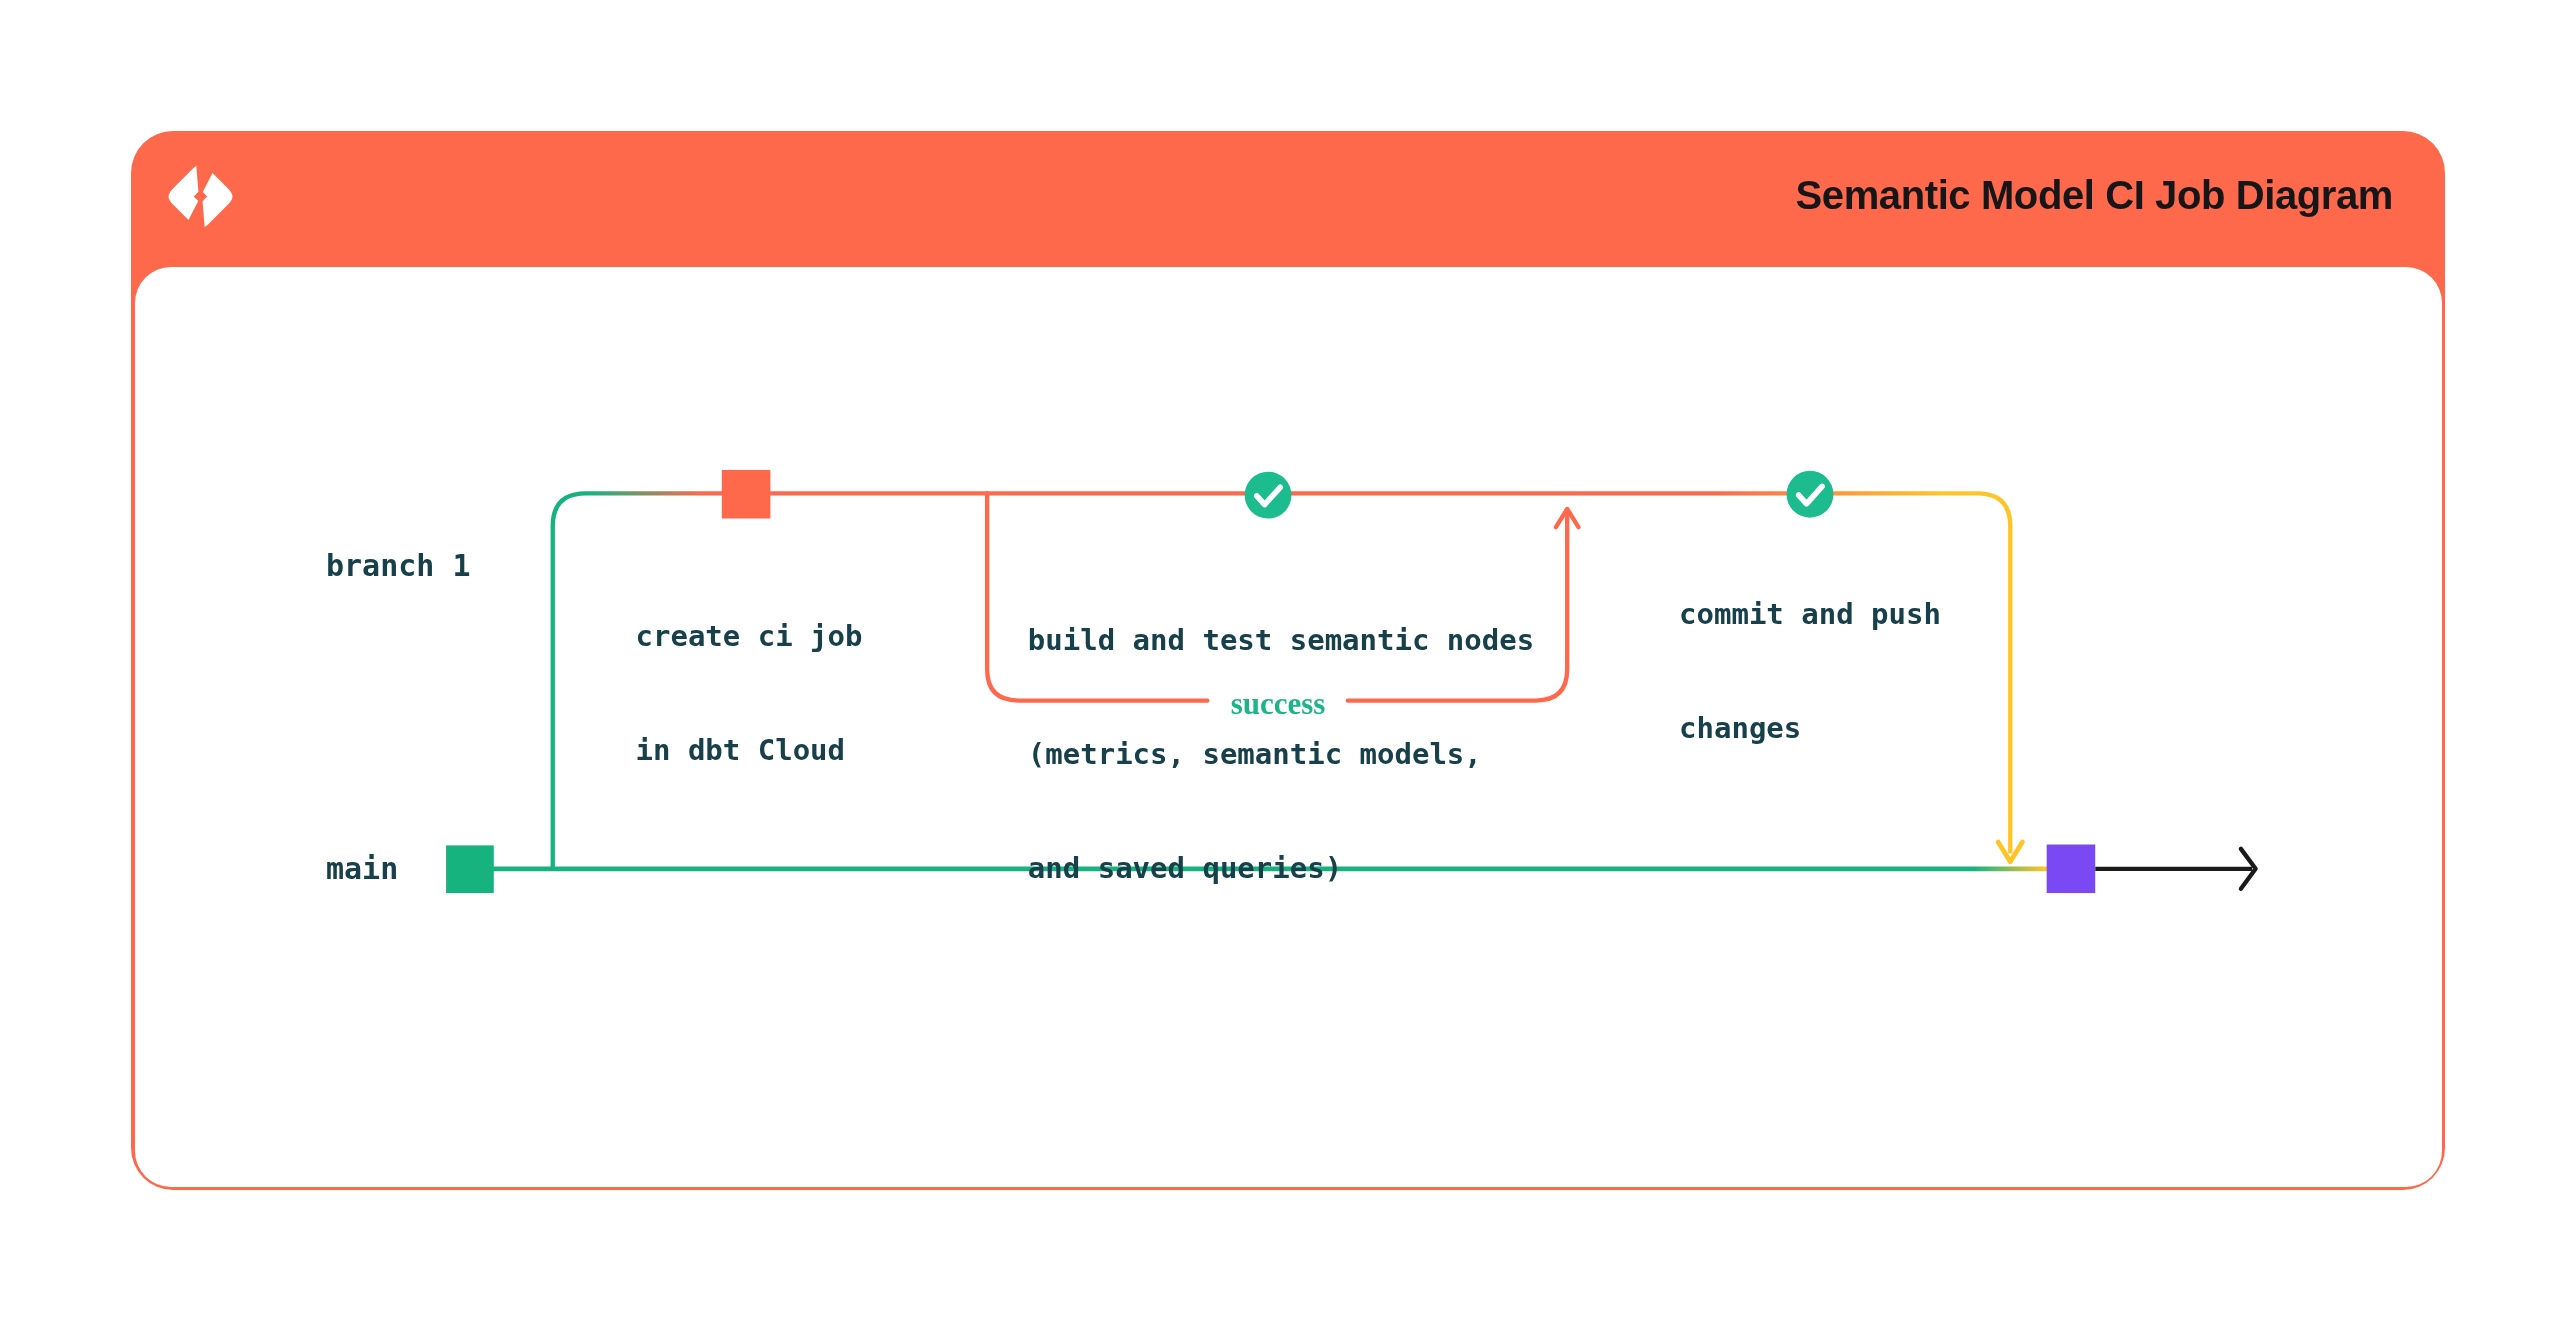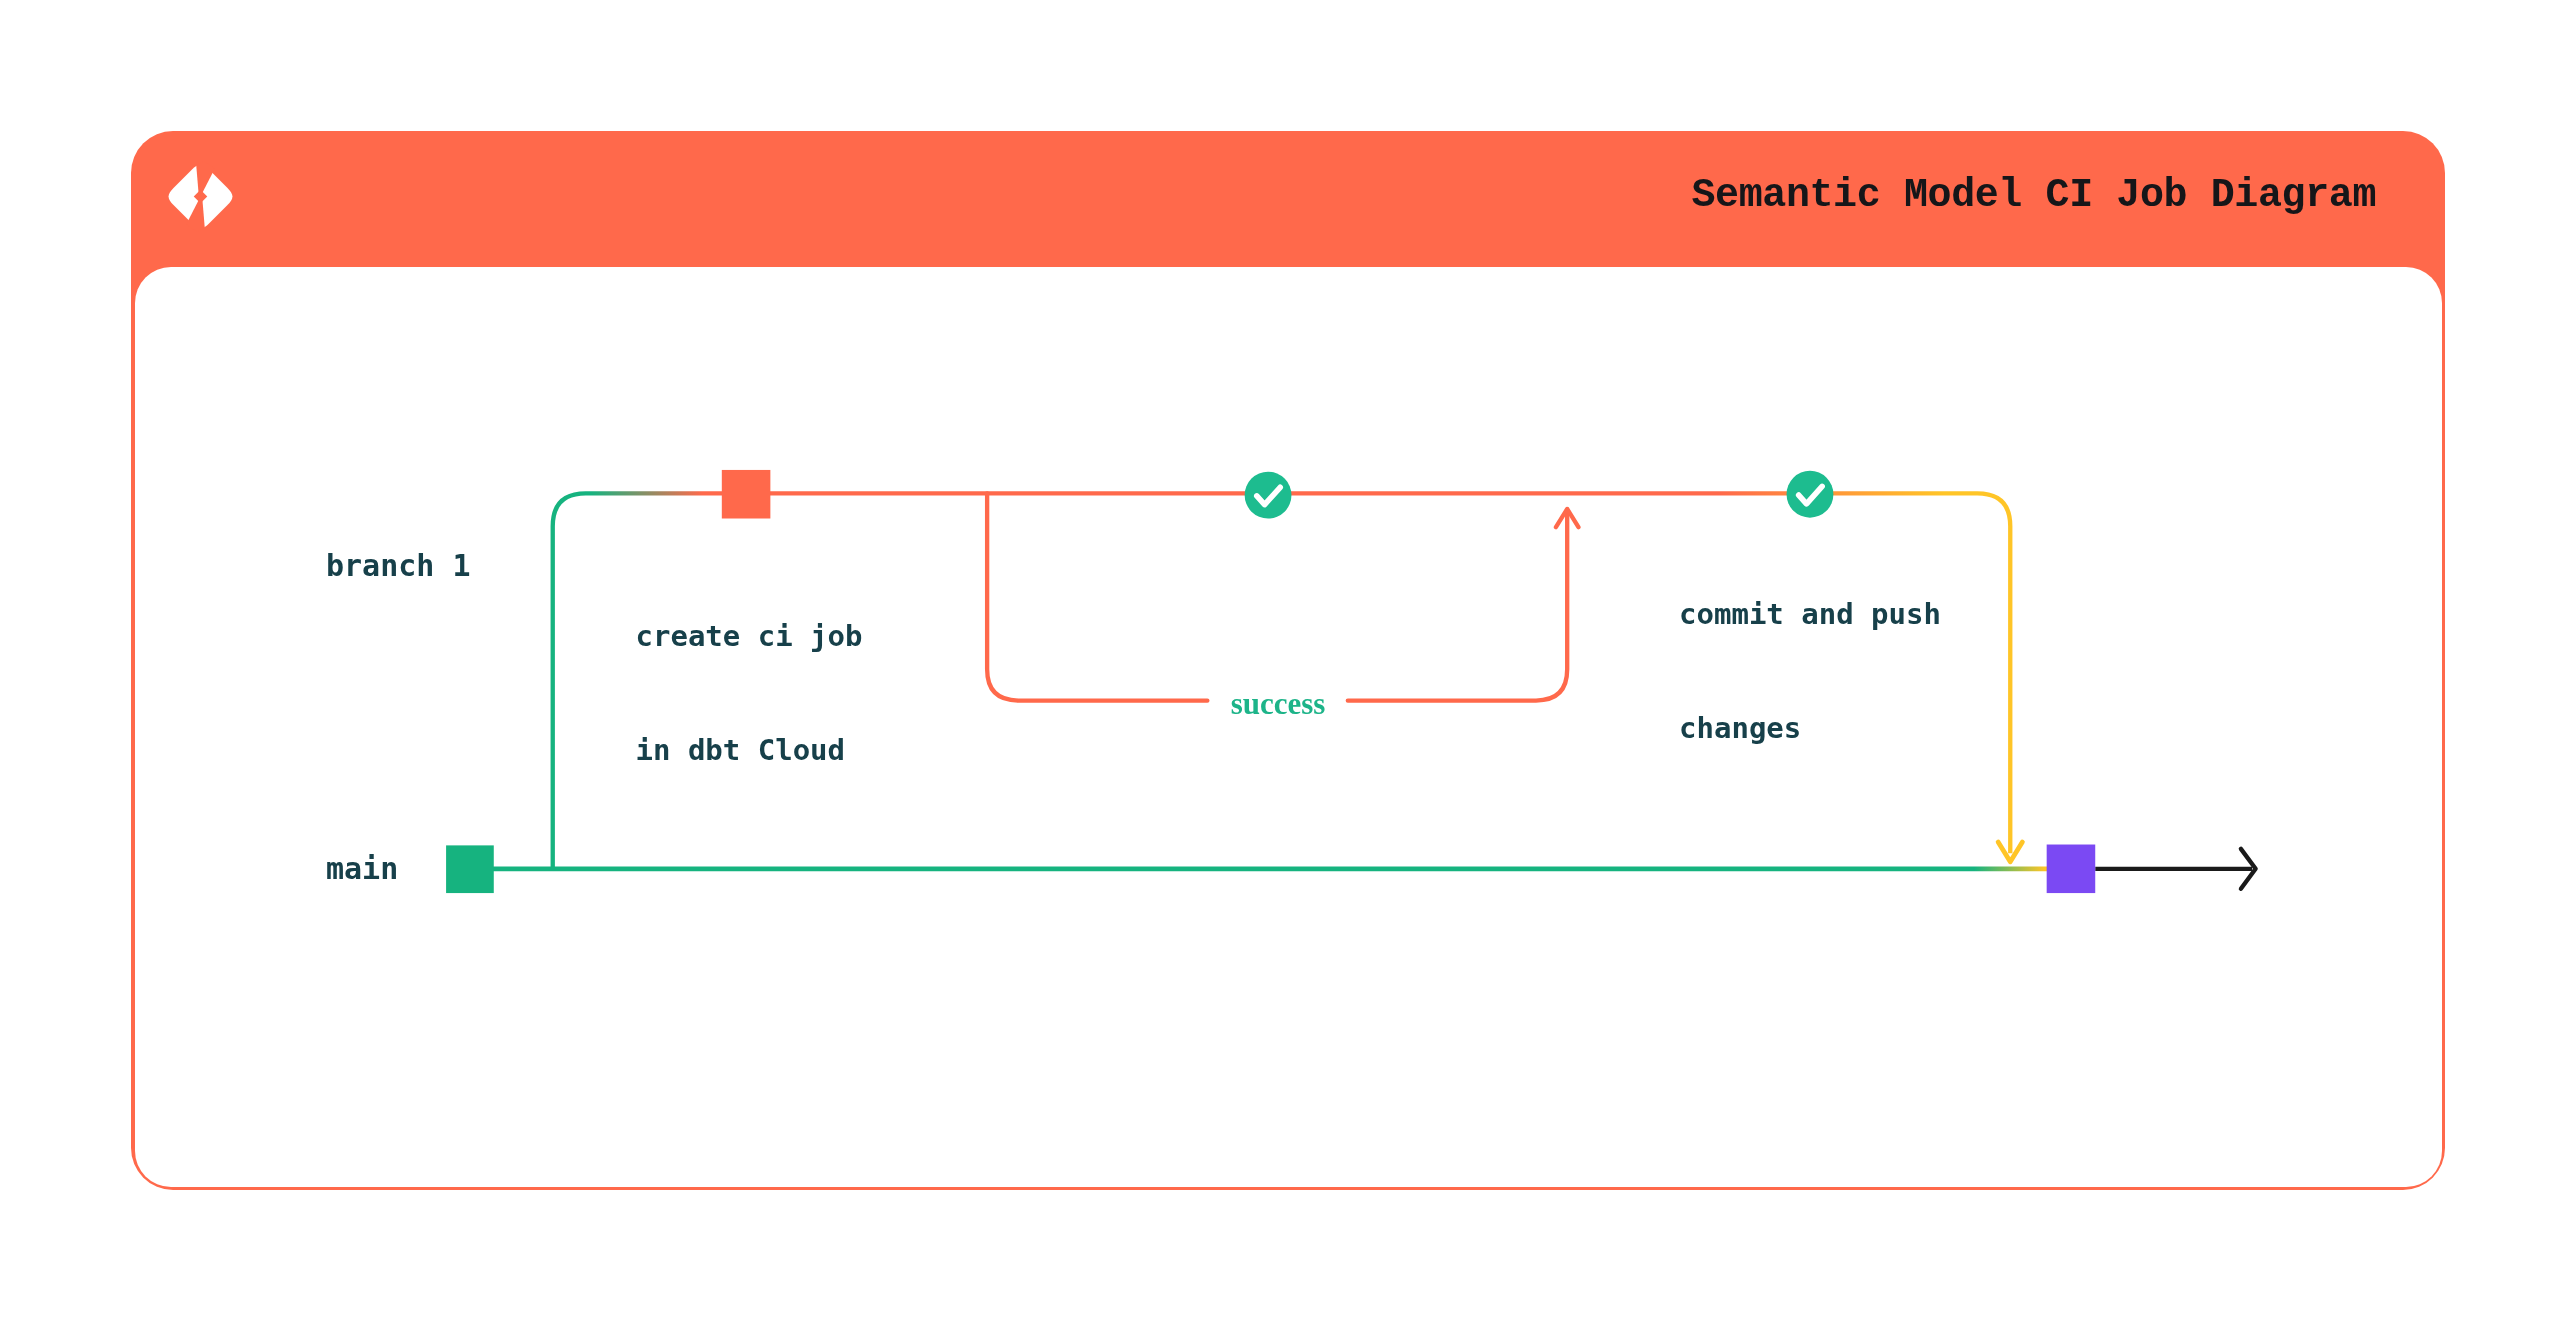--- a/index.html
+++ b/index.html
@@ -3,22 +3,22 @@
 <meta charset="utf-8">
 <style>
   html,body{margin:0;padding:0;background:#FFFFFF;}
   .page{position:relative;width:2576px;height:1324px;background:#FFFFFF;overflow:hidden;
         font-family:"DejaVu Sans Mono",monospace;}
   .card{position:absolute;left:131px;top:131px;width:2314px;height:1059px;
         background:#FF694B;border-radius:42px;}
   .card-body{position:absolute;left:3.5px;right:3.5px;top:136px;bottom:3.5px;
         background:#FFFFFF;border-radius:36px;}
   .logo{position:absolute;left:165px;top:161px;width:71px;height:71px;}
-  .title{position:absolute;top:173px;right:200px;
-        font-family:Liberation Mono, monospace;
+  .title{position:absolute;top:173px;right:183px;
+        font-family:Liberation Sans, sans-serif;
         font-weight:700;font-size:40px;letter-spacing:-0.4px;color:#161619;white-space:nowrap;}
   .svg-layer{position:absolute;left:0;top:0;width:2576px;height:1324px;pointer-events:none;}
   .lbl{position:absolute;font-weight:700;color:#17404A;white-space:pre;}
   .lbl-branch{font-size:30px;line-height:52px;}
   .lbl-node{font-size:29px;line-height:38px;transform:translateX(-50%);}
   .lbl-success{position:absolute;font-family:Liberation Serif, serif;
         font-weight:700;font-size:31px;line-height:40px;color:#1DB489;transform:translateX(-50%);}
   .pos-branch1{left:326px;top:540px;}
   .pos-main{left:326px;top:843px;}
   .pos-create{left:749px;top:541px;}
@@ -91,20 +91,25 @@
   </svg>
 
   <div class="lbl lbl-branch pos-branch1">branch 1</div>
   <div class="lbl lbl-branch pos-main">main</div>
 
   <div class="lbl lbl-node pos-create">
     <div>create ci job</div>
     <div>in dbt Cloud</div>
   </div>
 
+  <div class="lbl lbl-node pos-build">
+    <div>build and test semantic nodes</div>
+    <div>(metrics, semantic models,</div>
+    <div>and saved queries)</div>
+  </div>
 
   <div class="lbl lbl-node pos-commit">
     <div>commit and push</div>
     <div>changes</div>
   </div>
 
 
   <div class="lbl-success pos-success">success</div>
 
 </div>

